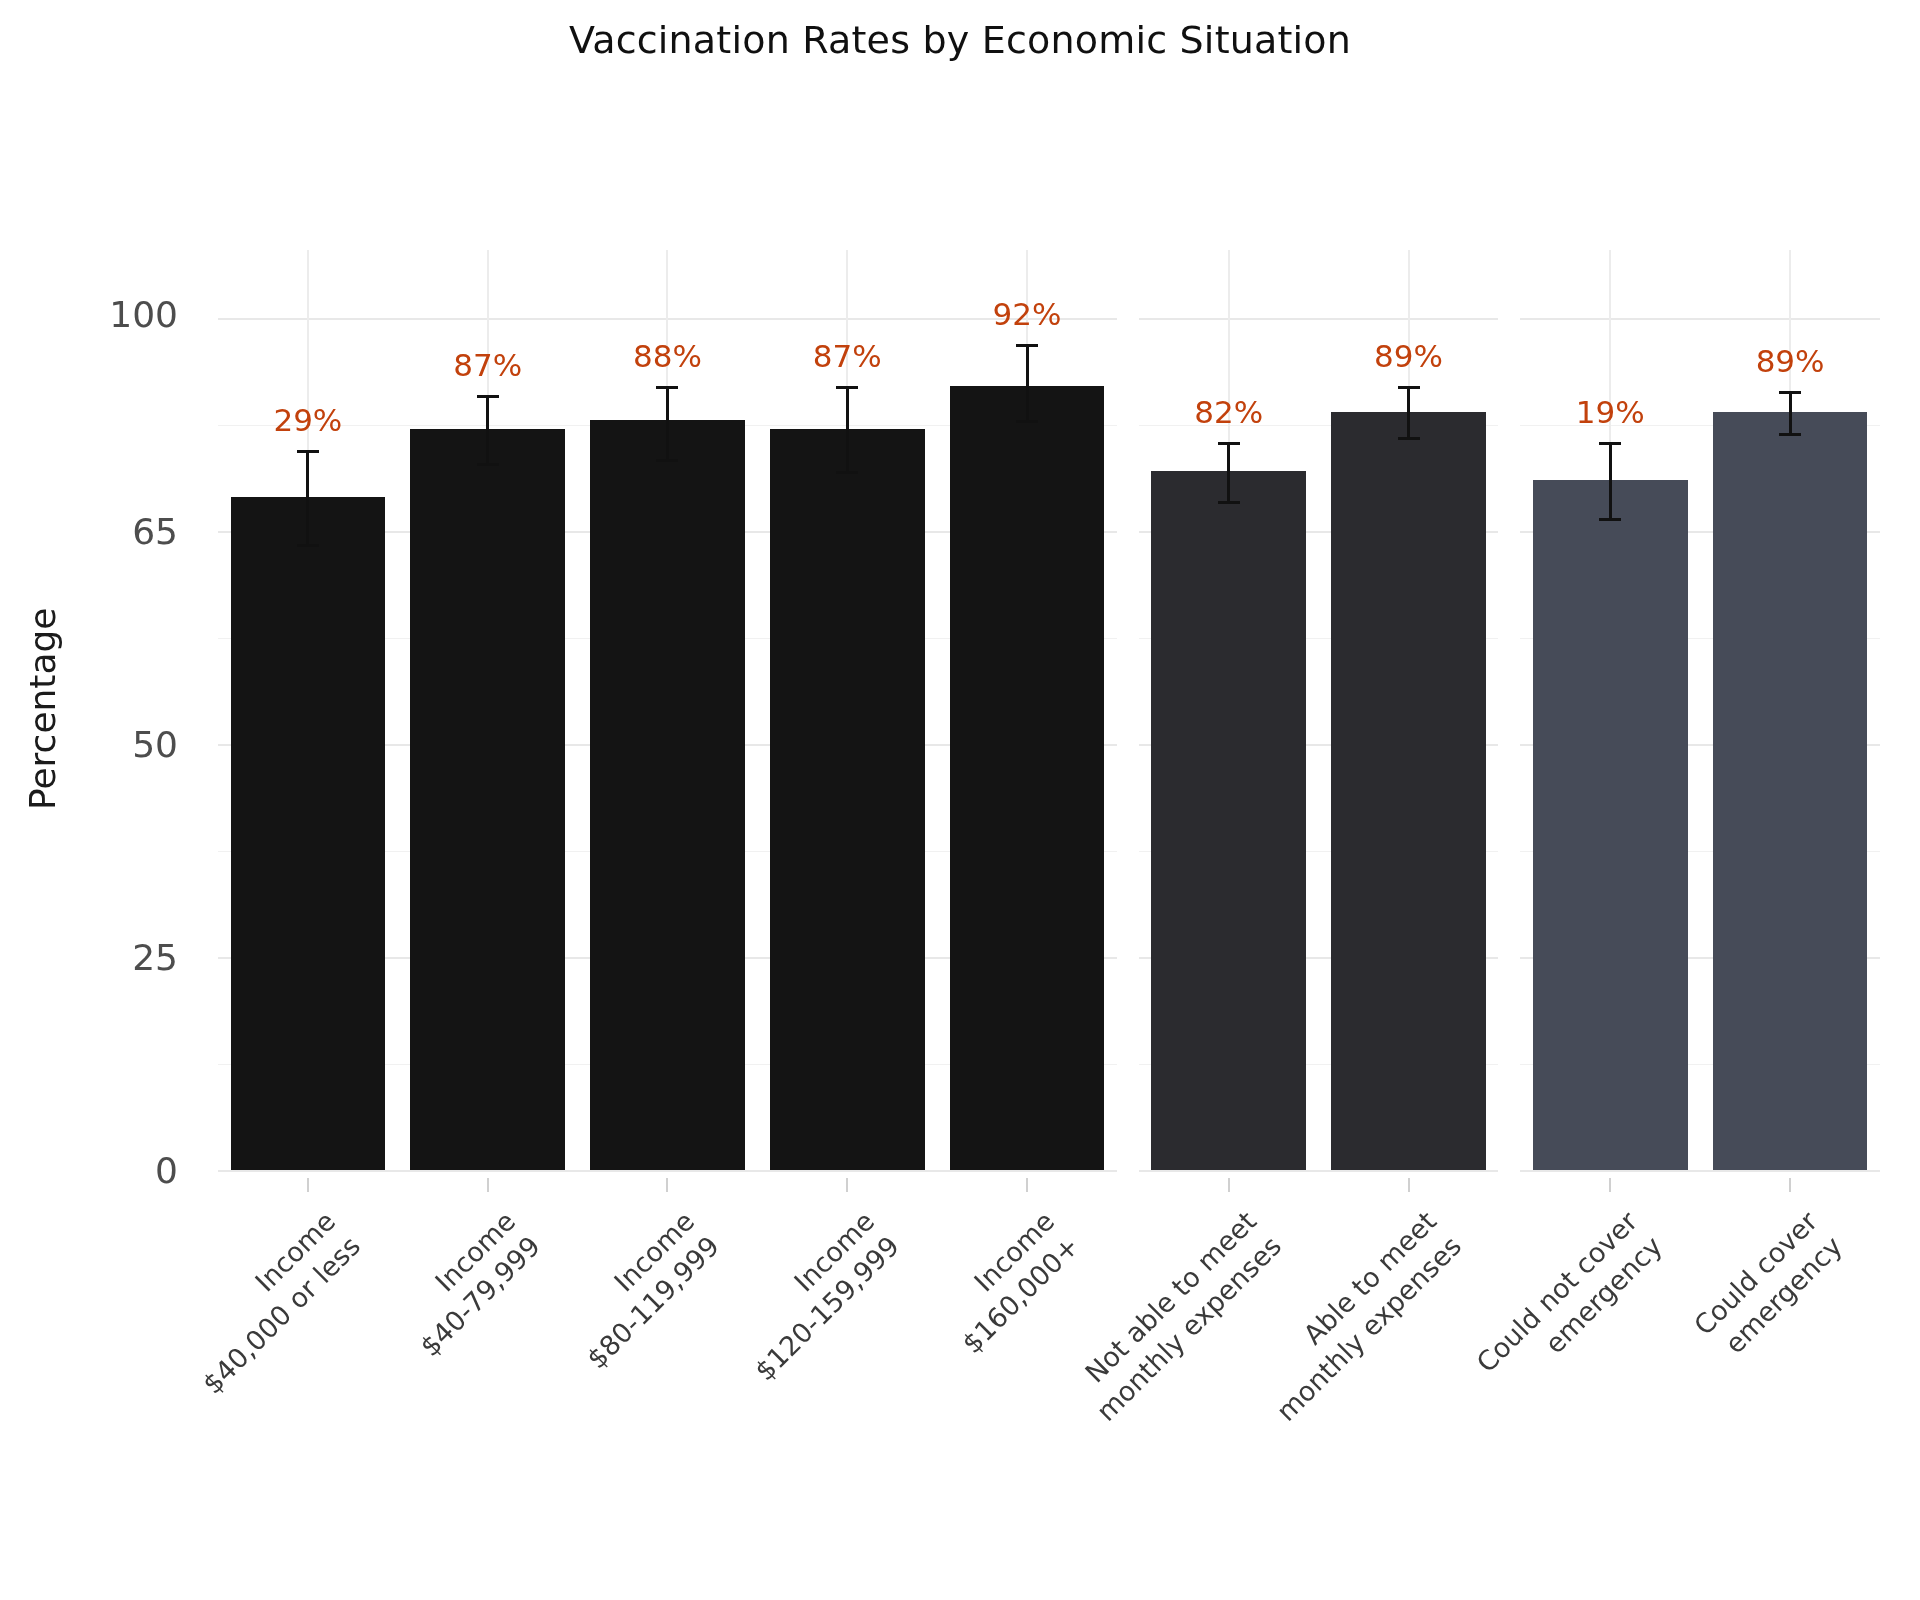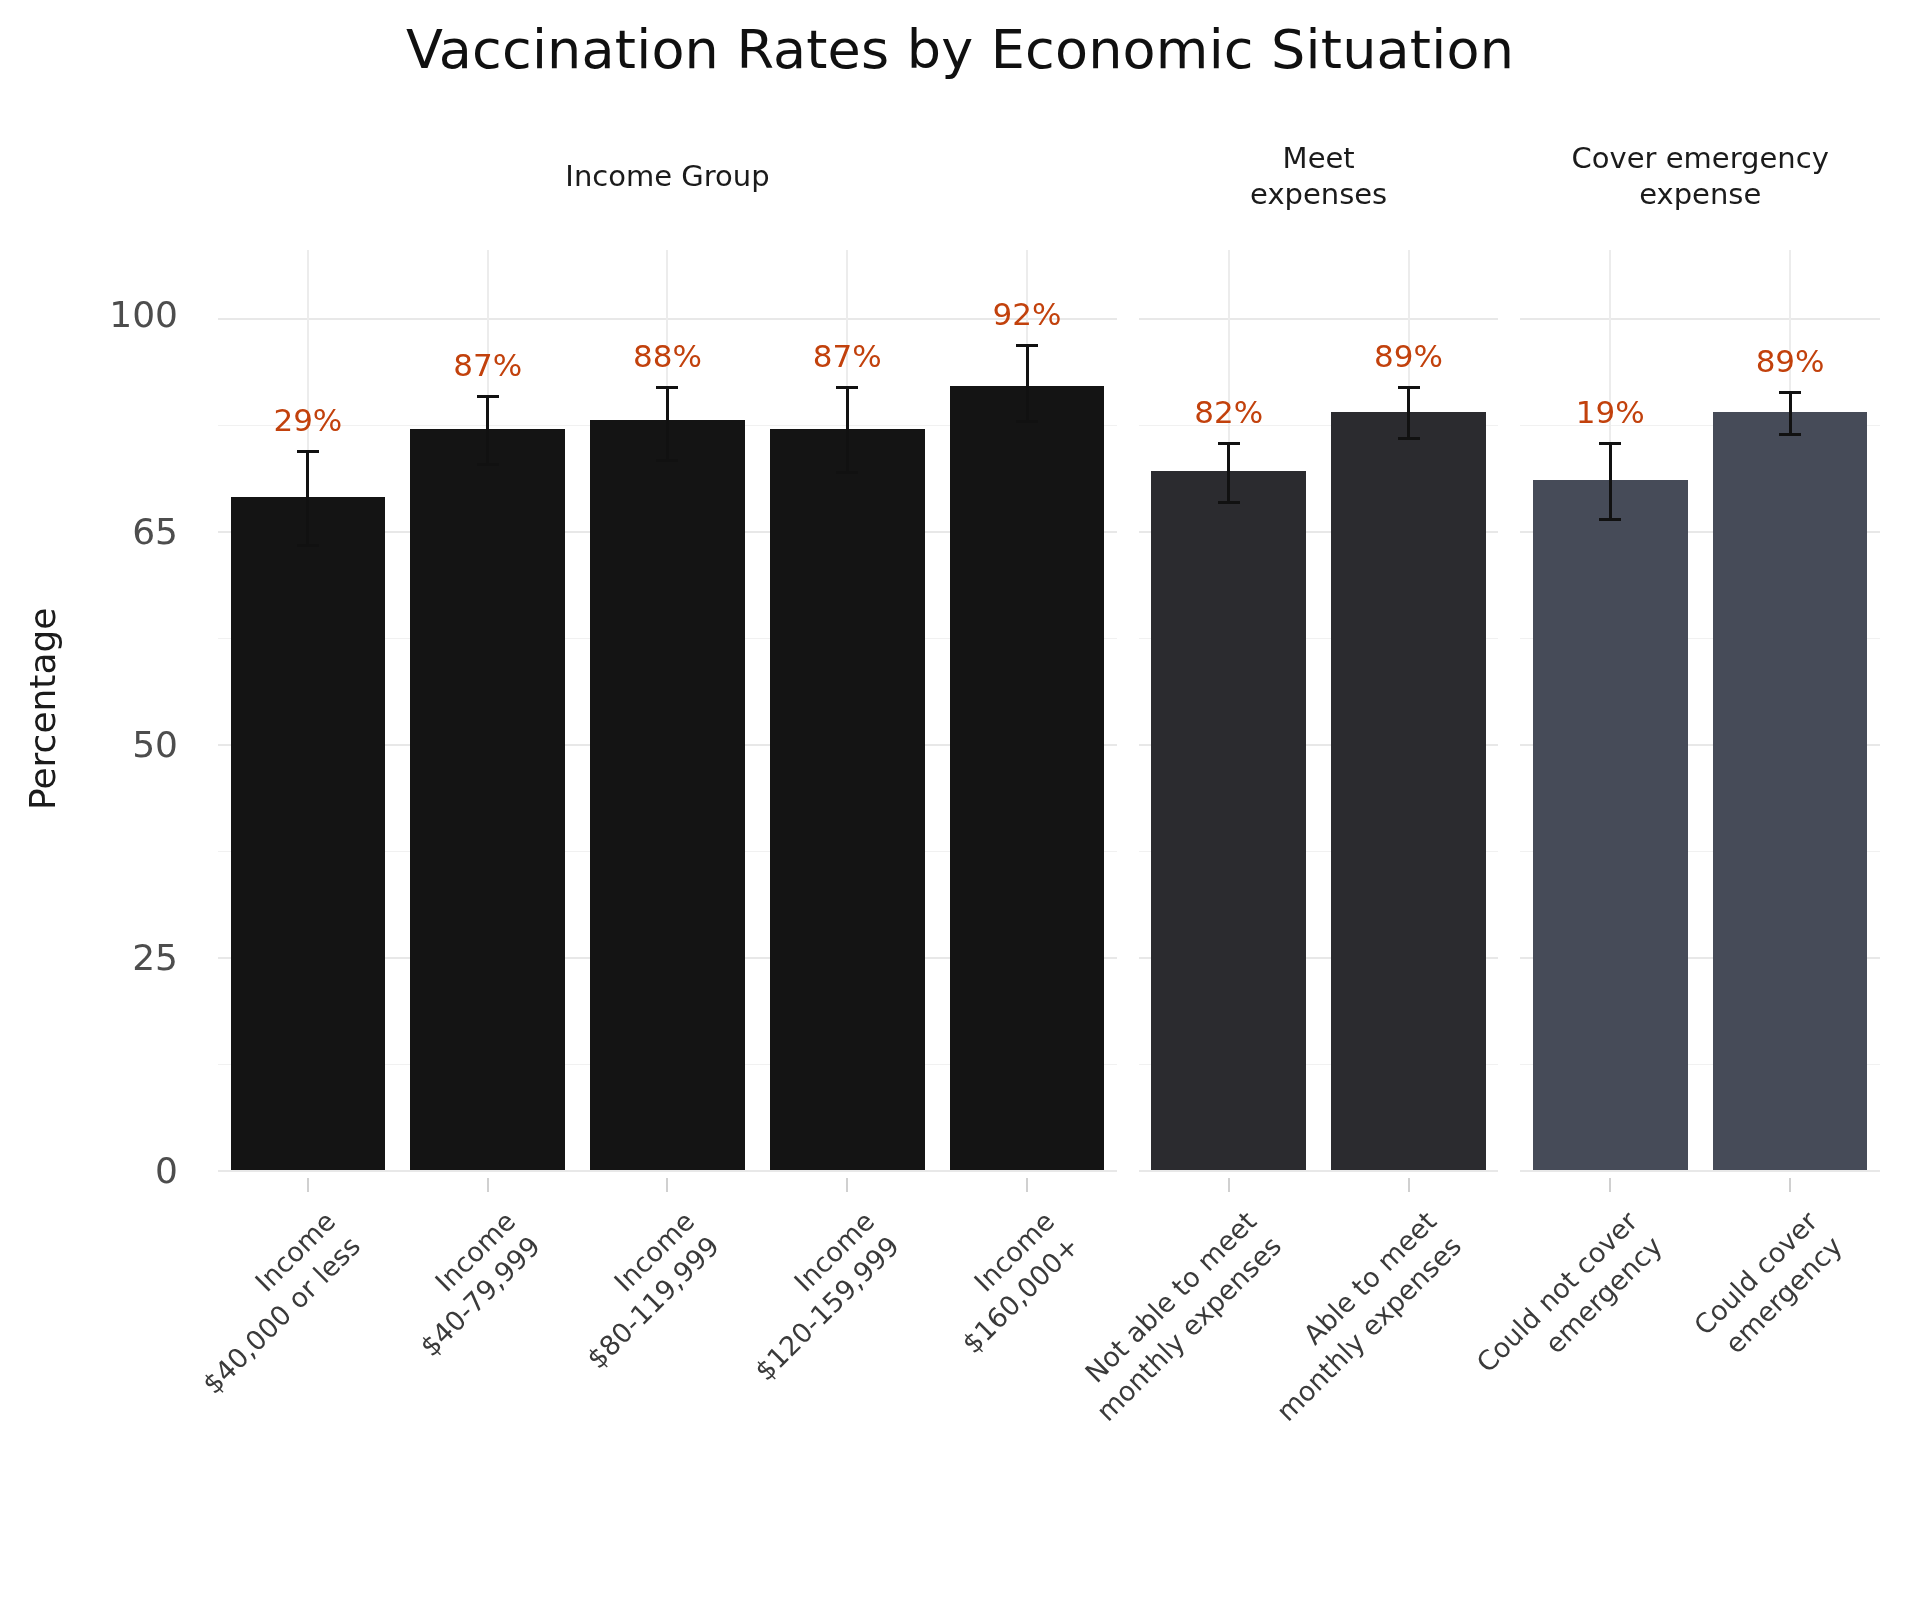--- a/index.html
+++ b/index.html
@@ -18,21 +18,21 @@
     position: relative;
     width: 1920px;
     height: 1600px;
   }
   .chart-title {
     position: absolute;
     top: 18px;
     left: 0;
     width: 1920px;
     text-align: center;
-    font-size: 54px;
+    font-size: 38px;
     color: #101010;
     letter-spacing: 0.2px;
   }
 
   
   .panel-headers {
     position: absolute;
     top: 140px;
     left: 0;
     width: 1920px;
@@ -153,33 +153,20 @@
     white-space: nowrap;
   }
 </style>
 </head>
 <body>
 
 <div class="page">
 
   <div class="chart-title">Vaccination Rates by Economic Situation</div>
 
-  <div class="panel-headers">
-    <div class="panel-header" id="hdr0" style="left: 218px; width: 898.889px; top: 18px;">
-        <div>Income Group</div>
-      </div>
-    <div class="panel-header" id="hdr1" style="left: 1138.89px; width: 359.556px; top: 0px;">
-        <div>Meet</div>
-        <div>expenses</div>
-      </div>
-    <div class="panel-header" id="hdr2" style="left: 1520.44px; width: 359.556px; top: 0px;">
-        <div>Cover emergency</div>
-        <div>expense</div>
-      </div>
-  </div>
 
   <div class="y-axis-labels">
     <div class="y-axis-title">Percentage</div>
     <div id="yticks">
         <div class="y-tick" style="top: 920px;">0</div>
         <div class="y-tick" style="top: 707.037px;">25</div>
         <div class="y-tick" style="top: 494.074px;">50</div>
         <div class="y-tick" style="top: 281.111px;">65</div>
         <div class="y-tick" style="top: 64px;">100</div>
       </div>

